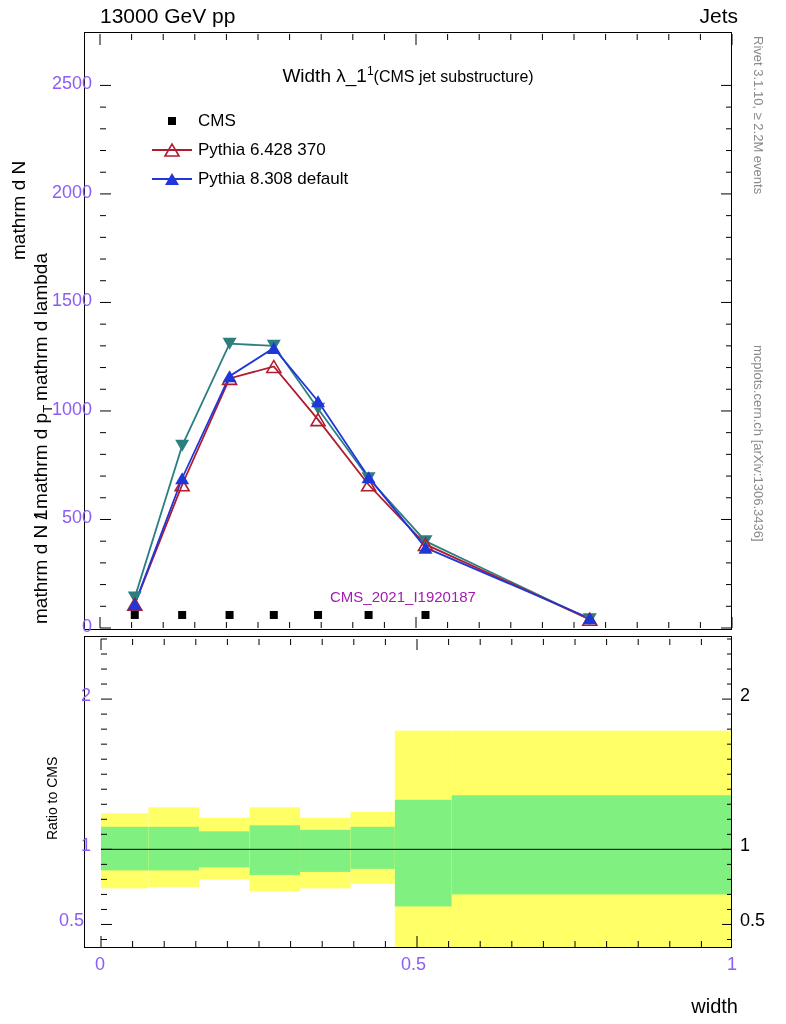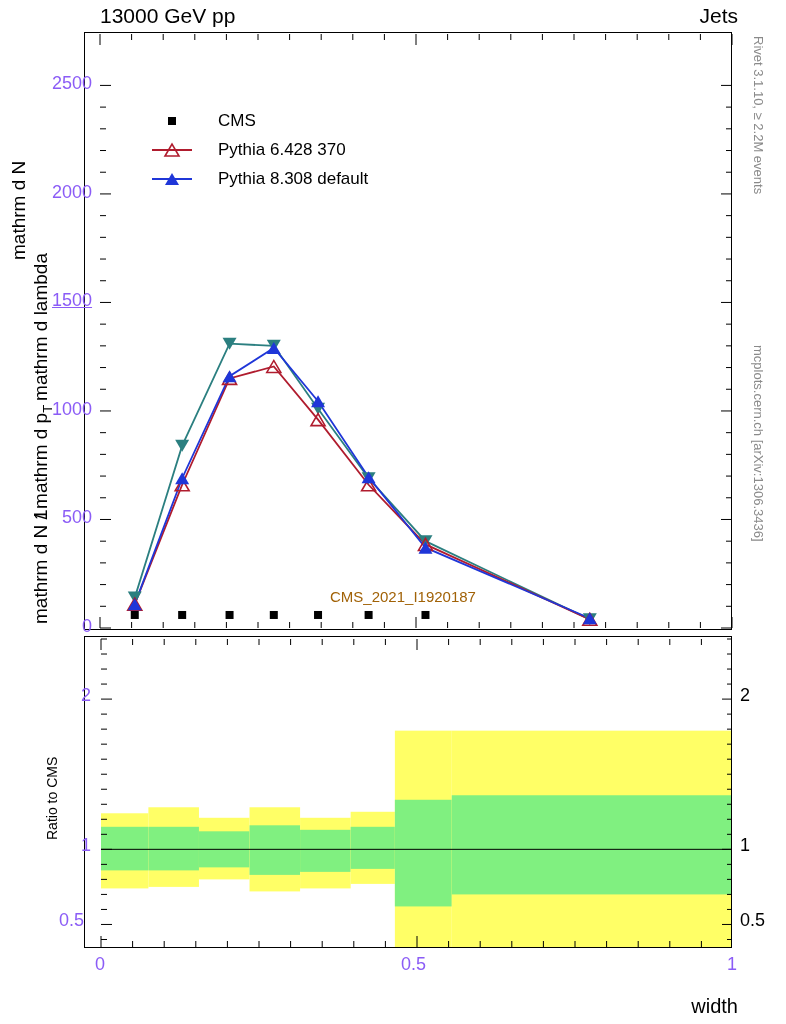--- a/index.html
+++ b/index.html
@@ -92,38 +92,37 @@
 
   
   #legend {
     left: 150px; top: 106px;
     width: 300px;
   }
   .leg-row {
     height: 29px;
     display: flex;
     align-items: center;
-    gap: 20px;
   }
   .leg-mark {
     width: 44px;
     height: 20px;
     position: relative;
     flex: 0 0 44px;
   }
   .leg-text {
     font-size: 17px;
     margin-left: 4px;
     white-space: nowrap;
   }
 
   .watermark {
     left: 330px; top: 588px;
     font-size: 15px;
-    color: #a16207;
+    color: #a21caf;
   }
 
   .xlab {
     right: 48px; bottom: 6px;
     font-size: 20px;
   }
 
   svg { display: block; }
 </style>
 </head>
@@ -132,20 +131,23 @@
 <div id="root">
 
   <div class="abs hdr-left">13000 GeV pp</div>
   <div class="abs hdr-right">Jets</div>
 
   <div class="abs rot" style="left:766px; top:36px; transform: rotate(90deg);">Rivet 3.1.10, ≥ 2.2M events</div>
   <div class="abs rot" style="left:766px; top:345px; transform: rotate(90deg);">mcplots.cern.ch [arXiv:1306.3436]</div>
 
   <div class="abs" id="mainframe"></div>
 
+  <div class="abs plot-title">
+    <span>Width λ_1</span><sup>1</sup><span class="paren">(CMS jet substructure)</span>
+  </div>
 
   <div class="abs ylab-main" style="left:30px; top:624px; transform: rotate(-90deg);">
     <span>mathrm d N / mathrm d p</span><sub style="font-size:13px">T</sub><span style="margin-left:4px">mathrm d lambda</span>
   </div>
   <div class="abs ylab-main" style="left:8px; top:260px; transform: rotate(-90deg);">
     <span>mathrm d</span>
     <span>N</span>
   </div>
   <div class="abs ylab-main" style="left:30px; top:520px; transform: rotate(-90deg);">
     <span>1</span>
@@ -287,21 +289,21 @@
         <polygon points="277.59999999999997,451.1592592592592 291.59999999999997,451.1592592592592 284.59999999999997,439.1592592592592" fill="#1f36d8"></polygon>
         <polygon points="334.48,521.6962962962963 348.48,521.6962962962963 341.48,509.6962962962963" fill="#1f36d8"></polygon>
         <polygon points="498.8,592.2333333333333 512.8,592.2333333333333 505.8,580.2333333333333" fill="#1f36d8"></polygon>
       </g>
   </svg>
 
   <div class="abs" id="main-ytick-labels">
       <div class="abs tick" style="left: 82px; top: 616px;">0</div>
       <div class="abs tick" style="left: 62px; top: 507.481px; text-align: right;">500</div>
       <div class="abs tick" style="left: 52px; top: 398.963px;">1000</div>
-      <div class="abs tick" style="left: 52px; top: 290.444px; text-decoration: underline;">1500</div>
+      <div class="abs tick" style="left: 52px; top: 290.444px;">1500</div>
       <div class="abs tick" style="left: 52px; top: 181.926px;">2000</div>
       <div class="abs tick" style="left: 52px; top: 73.4074px;">2500</div>
     </div>
 
   <div class="abs" id="legend">
       <div class="leg-row">
         <div class="leg-mark">
           <svg width="44" height="20">
             <rect x="18" y="6" width="8" height="8" fill="#000000"></rect>
           </svg>

